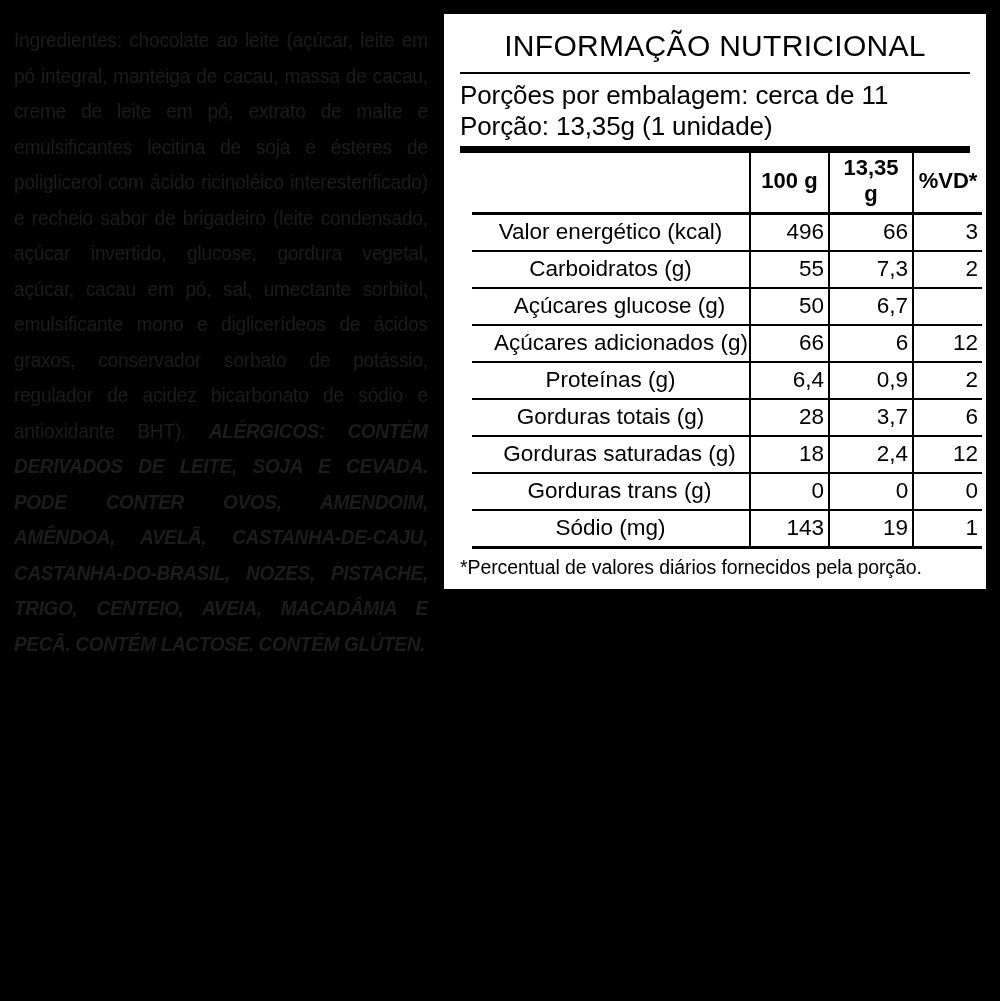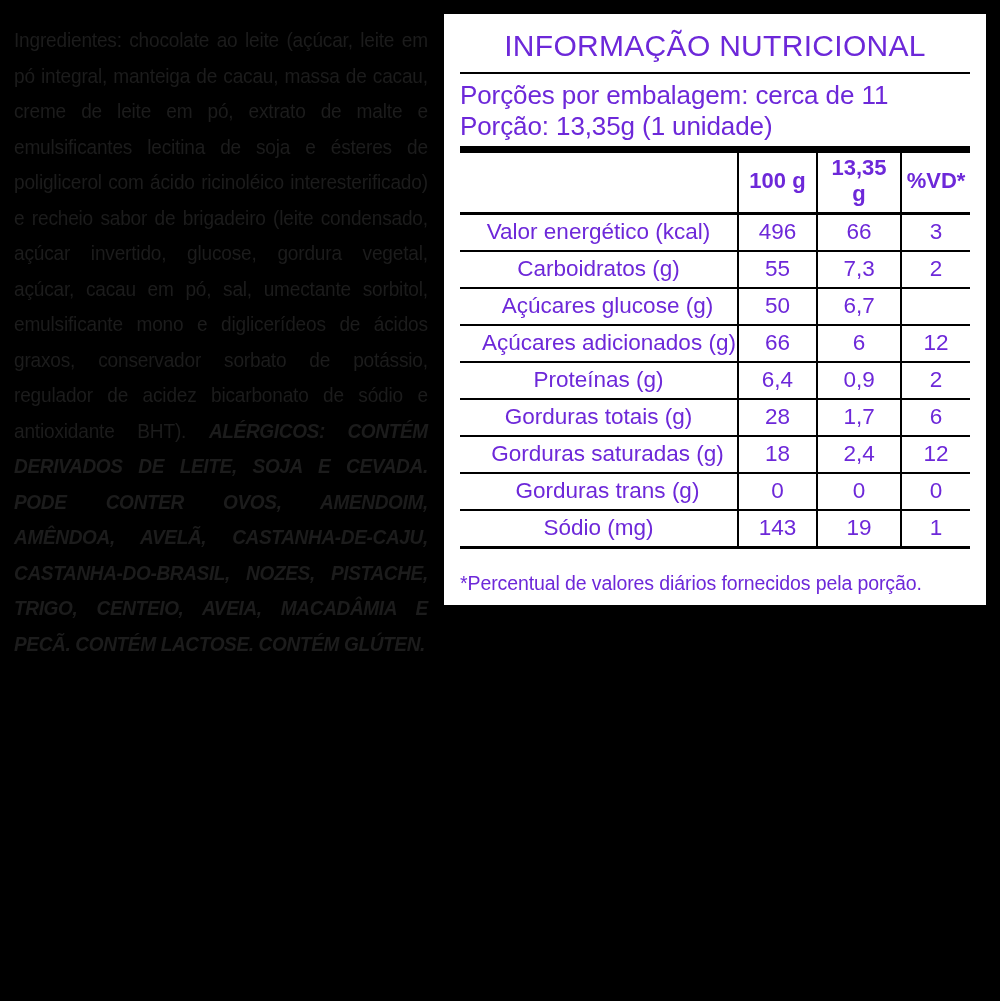--- a/index.html
+++ b/index.html
@@ -47,21 +47,21 @@
   
   .label-card {
     position: absolute;
     left: 440px;
     top: 10px;
     width: 550px;
     background: #ffffff;
     border: 4px solid #000000;
     box-sizing: border-box;
     padding: 14px 16px 10px 16px;
-    color: #6d28d9;
+    color: #000000;
   }
   .label-title {
     text-align: center;
     font-size: 30px;
     line-height: 36px;
     letter-spacing: 0.3px;
     padding-bottom: 8px;
   }
   .rule-thin {
     border-bottom: 2px solid #000000;
@@ -76,20 +76,21 @@
     line-height: 31px;
     letter-spacing: -0.1px;
     white-space: nowrap;
   }
 
   table.nutri {
     width: 100%;
     border-collapse: collapse;
     font-size: 22.5px;
     table-layout: fixed;
+    margin-left: 12px;
   }
   table.nutri col.c-name { width: 54.5%; }
   table.nutri col.c-100  { width: 15.5%; }
   table.nutri col.c-port { width: 16.5%; }
   table.nutri col.c-vd   { width: 13.5%; }
 
   table.nutri th, table.nutri td {
     border-bottom: 2px solid #000000;
     padding: 4px 4px 5px 4px;
     vertical-align: middle;
@@ -104,28 +105,28 @@
   }
   table.nutri th.blank { border-bottom: 3px solid #000000; }
   .col-sep { border-left: 2px solid #000000; }
   td.name {
     text-align: center;
     padding-left: 4px;
     white-space: nowrap;
   }
   td.name.indent { padding-left: 22px; }
   td.num {
-    text-align: center;
+    text-align: right;
   }
   tr.last td { border-bottom: 3px solid #000000; }
 
   .footnote {
     font-size: 19.5px;
     line-height: 24px;
-    padding-top: 22px;
+    padding-top: 6px;
     letter-spacing: -0.1px;
   }
 </style>
 </head>
 <body>
 
 <div class="ingredients-panel">
   <div class="ingredients-text">
     <span>Ingredientes: chocolate ao leite (açúcar, leite em pó integral, manteiga de cacau, massa de cacau, creme de leite em pó, extrato de malte e emulsificantes lecitina de soja e ésteres de poliglicerol com ácido ricinoléico interesterificado) e recheio sabor de brigadeiro (leite condensado, açúcar invertido, glucose, gordura vegetal, açúcar, cacau em pó, sal, umectante sorbitol, emulsificante mono e diglicerídeos de ácidos graxos, conservador sorbato de potássio, regulador de acidez bicarbonato de sódio e antioxidante BHT).</span>
     <span class="allerg">ALÉRGICOS: CONTÉM DERIVADOS DE LEITE, SOJA E CEVADA. PODE CONTER OVOS, AMENDOIM, AMÊNDOA, AVELÃ, CASTANHA-DE-CAJU, CASTANHA-DO-BRASIL, NOZES, PISTACHE, TRIGO, CENTEIO, AVEIA, MACADÂMIA E PECÃ. CONTÉM LACTOSE. CONTÉM GLÚTEN.</span>
@@ -184,21 +185,21 @@
       </tr>
       <tr>
         <td class="name">Proteínas (g)</td>
         <td class="num col-sep">6,4</td>
         <td class="num col-sep">0,9</td>
         <td class="num col-sep">2</td>
       </tr>
       <tr>
         <td class="name">Gorduras totais (g)</td>
         <td class="num col-sep">28</td>
-        <td class="num col-sep">1,7</td>
+        <td class="num col-sep">3,7</td>
         <td class="num col-sep">6</td>
       </tr>
       <tr>
         <td class="name indent">Gorduras saturadas (g)</td>
         <td class="num col-sep">18</td>
         <td class="num col-sep">2,4</td>
         <td class="num col-sep">12</td>
       </tr>
       <tr>
         <td class="name indent">Gorduras trans (g)</td>

